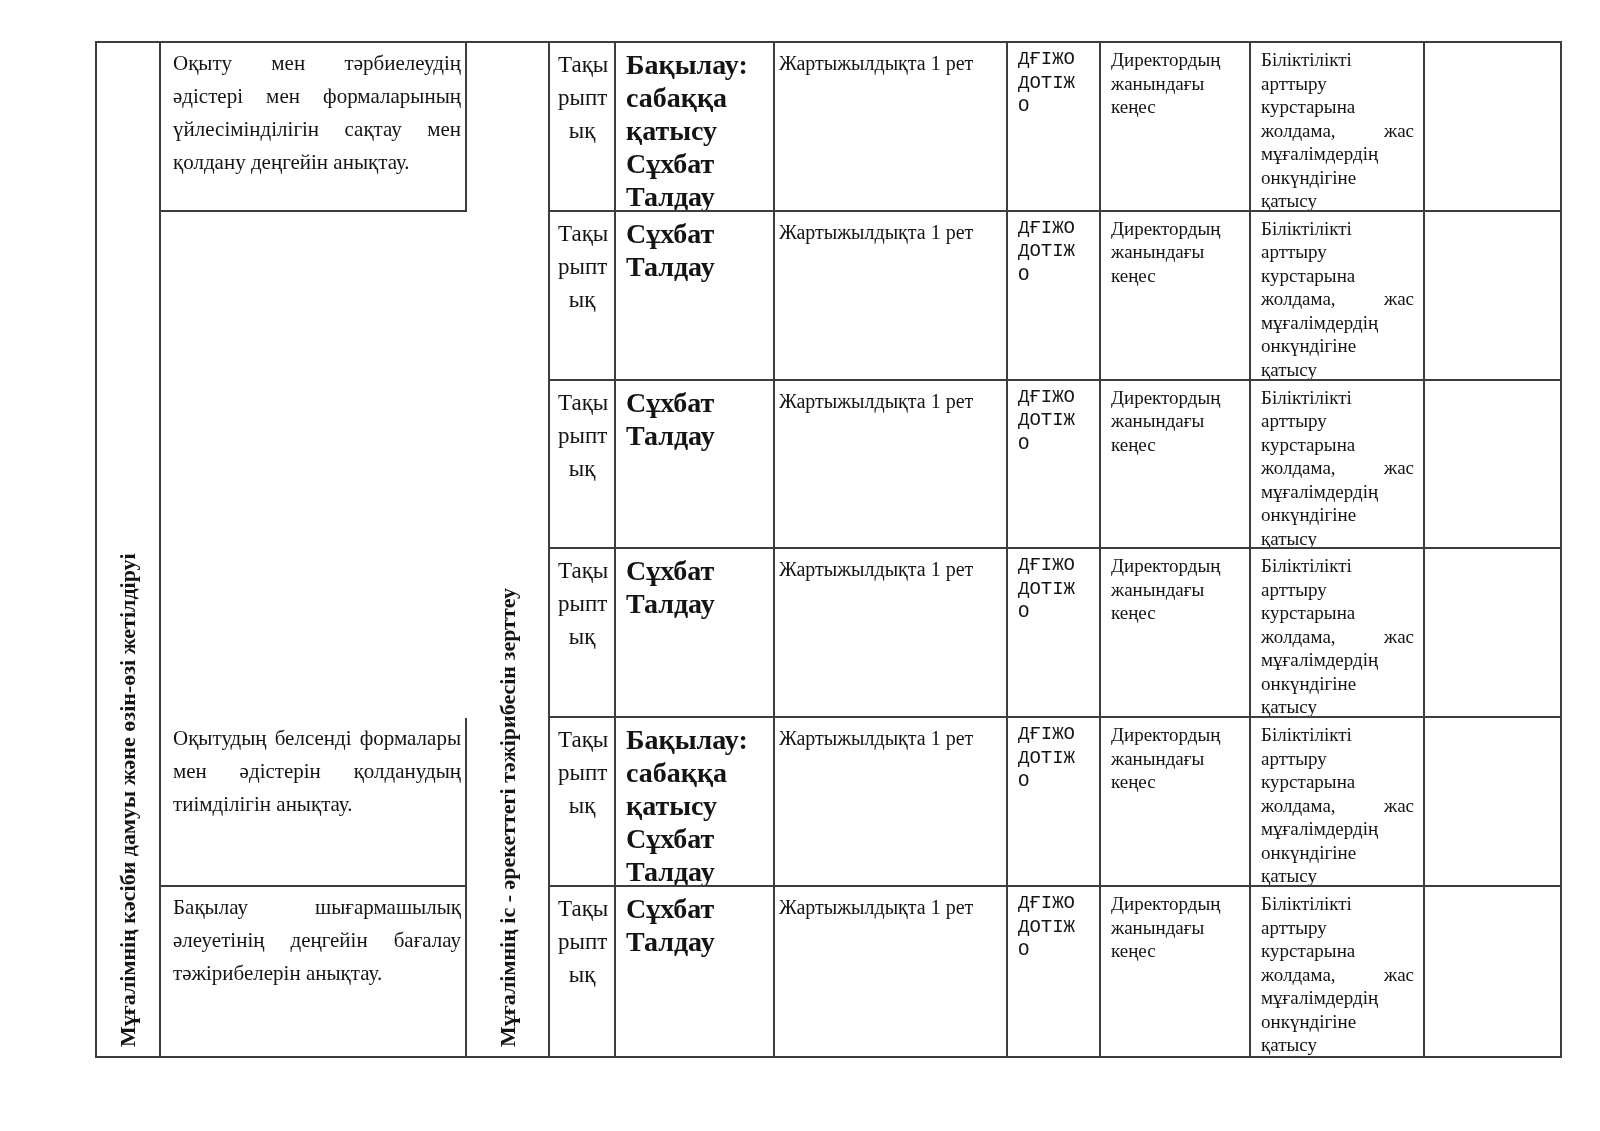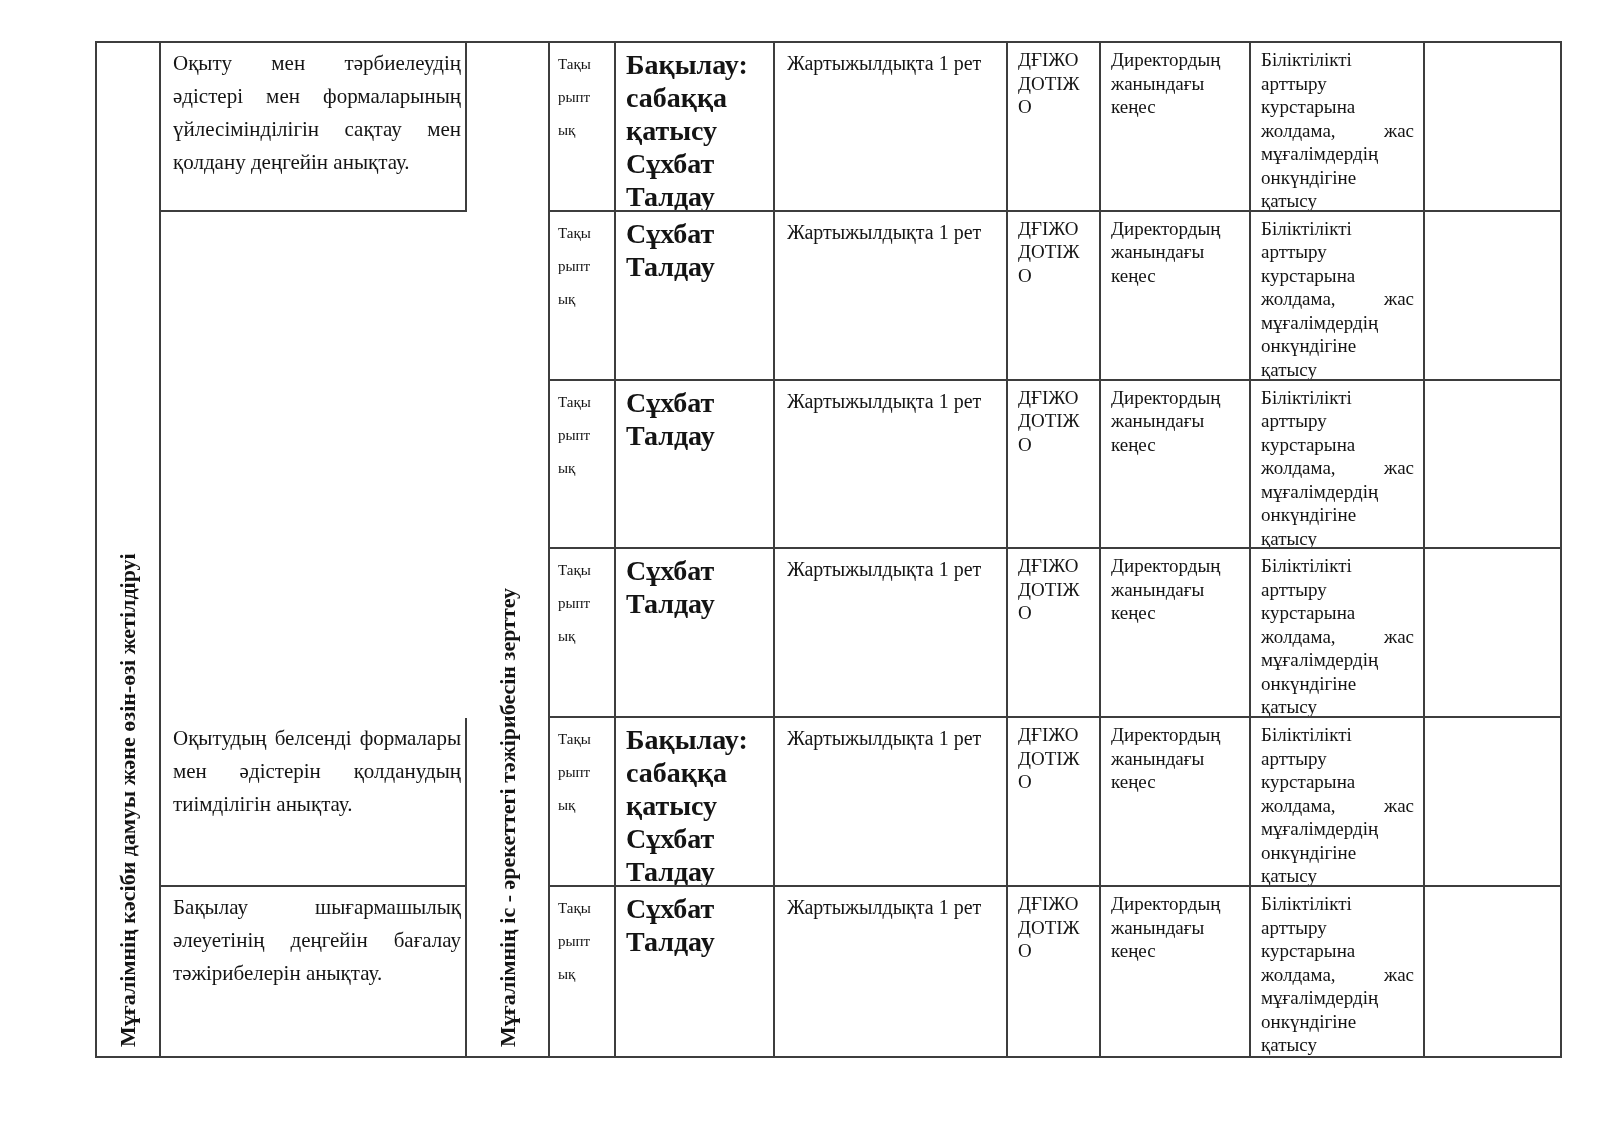--- a/index.html
+++ b/index.html
@@ -37,31 +37,32 @@
   .vspan{grid-row:1/7;border-bottom:none;}
   .c10{border-right:none;}
   .r6{border-bottom:none;}
 
   .task{
     padding:4px 4px 0 12px;
     text-align:justify;
     font-size:21px;line-height:33px;
   }
   .form{
-    font-size:15px;line-height:33px;
+    font-size:23px;line-height:33px;
     white-space:pre-line;
     padding-left:8px;
+    text-align:center;
   }
   .methods{
     font-size:28px;line-height:33px;
     font-weight:bold;
     white-space:pre-line;
   }
-  .frequency{font-size:20px;line-height:30px;padding-left:12px;}
-  .responsible{font-size:19px;line-height:23.5px;white-space:pre-line;}
+  .frequency{font-size:20px;line-height:30px;padding-left:4px;}
+  .responsible{font-size:19px;line-height:23.5px;white-space:pre-line;font-family:Liberation Mono, monospace;}
   .review{font-size:19px;line-height:23.5px;}
   .outcome{
     font-size:19px;line-height:23.5px;
     text-align:justify;
     padding-right:9px;
   }
   .vwrap{position:relative;padding:0;}
   .vtext{
     position:absolute;
     bottom:9px;

